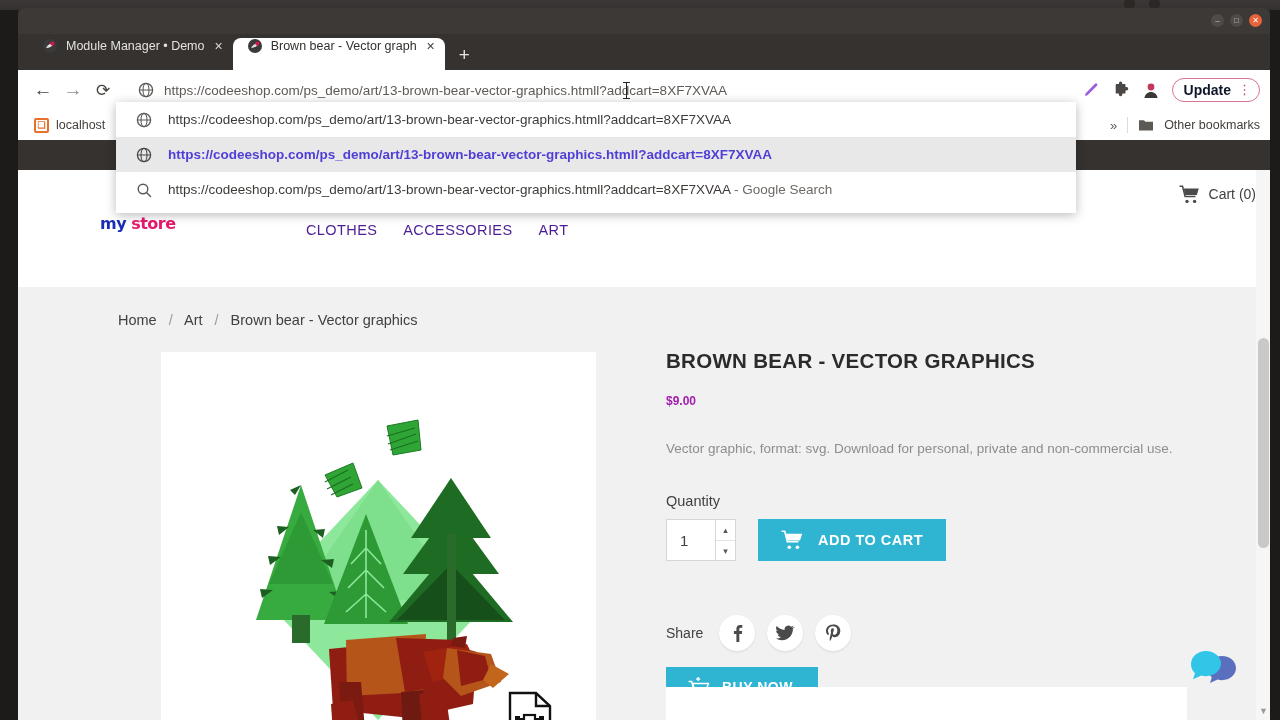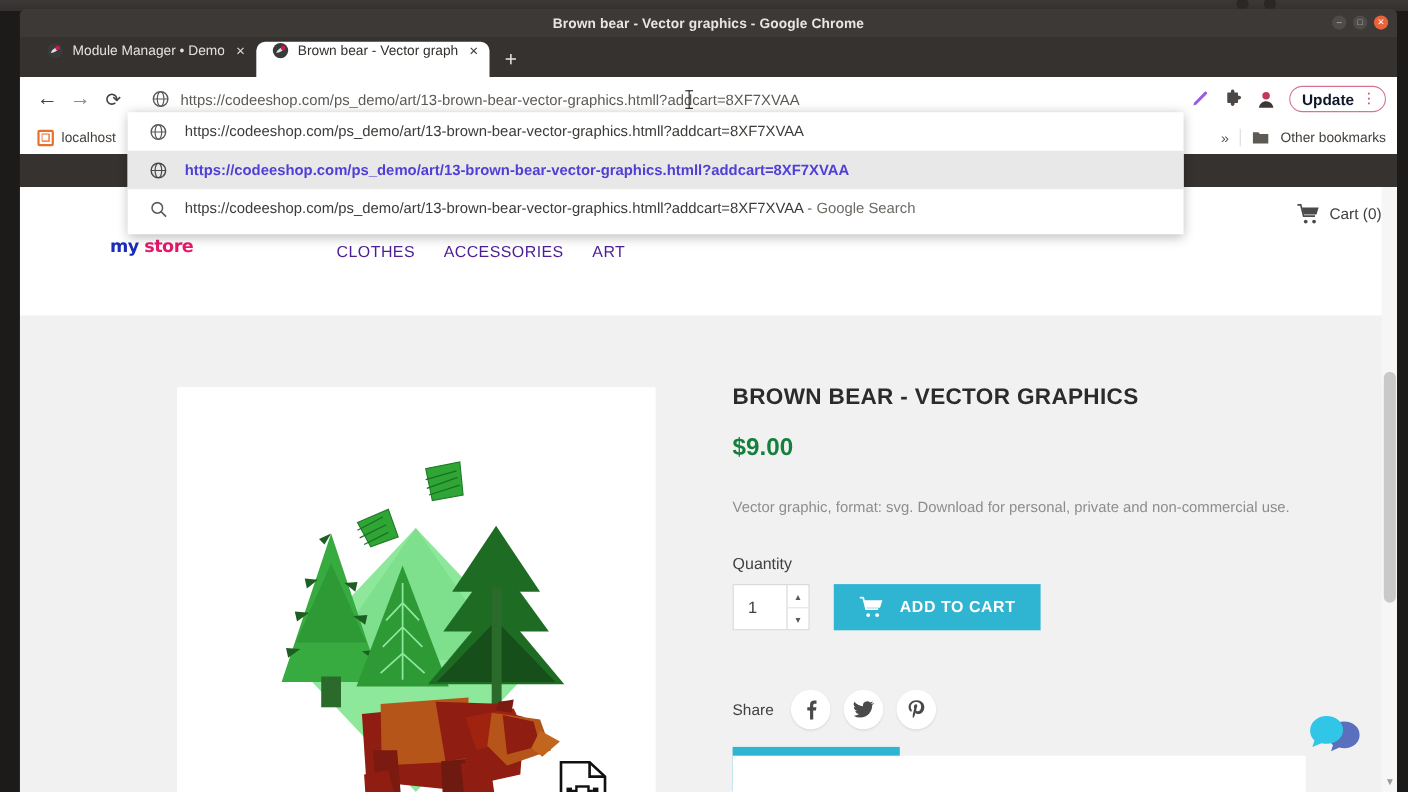--- a/index.html
+++ b/index.html
@@ -144,21 +144,21 @@
   #breadcrumb a { color: #414141; text-decoration: none; }
 
   #product-image-card {
     position: absolute; left: 143px; top: 65px; width: 435px; height: 383px;
     background: #ffffff;
   }
   #svg-badge { position: absolute; right: 38px; bottom: 0px; width: 56px; height: 46px; }
 
   #product-info { position: absolute; left: 648px; top: 62px; width: 540px; }
   #product-title { font-size: 20.5px; font-weight: bold; color: #2b2b2b; letter-spacing: .3px; }
-  #price { margin-top: 21px; font-size: 22px; font-weight: bold; color: #15803d; }
+  #price { margin-top: 21px; font-size: 12px; font-weight: bold; color: #a21caf; }
   #desc { margin-top: 31px; font-size: 13.5px; color: #8d8d8d; line-height: 1.5; }
   #qty-label { margin-top: 34px; font-size: 14.5px; color: #414141; }
   #qty-row { margin-top: 10px; display: flex; align-items: stretch; gap: 22px; }
   #qty-stepper { width: 70px; height: 42px; border: 1px solid #d6d6d6; background: #fff;
                  display: flex; align-items: stretch; }
   #qty-stepper .val { flex: 1; display: flex; align-items: center; padding-left: 13px;
                       font-size: 15px; color: #414141; }
   #qty-stepper .arrows { width: 20px; border-left: 1px solid #d6d6d6; display: flex; flex-direction: column; }
   #qty-stepper .arrows span { flex: 1; display: flex; align-items: center; justify-content: center;
                               font-size: 9px; color: #585858; }
@@ -201,21 +201,20 @@
   <div id="ubuntu-panel">
     <div class="tray">
       <span class="tray-dot"></span>
       <span class="tray-dot"></span>
     </div>
   </div>
 
   <div id="chrome-window">
 
     <div id="titlebar">
-      <span class="title">Brown bear - Vector graphics - Google Chrome</span>
       <div id="win-buttons">
         <span class="win-btn">–</span>
         <span class="win-btn">□</span>
         <span class="win-btn close">✕</span>
       </div>
     </div>
 
     <div id="tabstrip">
       <div class="tab inactive">
         <svg class="favicon" viewBox="0 0 16 16">
@@ -308,20 +307,27 @@
         <nav id="mainnav">
           <a href="#">CLOTHES</a>
           <a href="#">ACCESSORIES</a>
           <a href="#">ART</a>
         </nav>
 
       </div>
 
       <div id="page-body">
 
+        <div id="breadcrumb">
+          <a href="#">Home</a>
+          <span class="sep">/</span>
+          <a href="#">Art</a>
+          <span class="sep">/</span>
+          <span>Brown bear - Vector graphics</span>
+        </div>
 
         <div id="product-image-card">
           <svg viewBox="0 0 435 383" width="435" height="383">
 
             <g>
               <path d="M176 145 l-12 -22 l28 -12 l9 25 z" fill="#2fa535"></path>
               <path d="M176 145 l-12 -22 l28 -12 l9 25 z" fill="none" stroke="#1e7a26" stroke-width="1"></path>
               <path d="M166 137 l24 -12 M170 143 l22 -11 M164 130 l23 -12" stroke="#1b6e22" stroke-width="1.1"></path>
             </g>
             <g>

